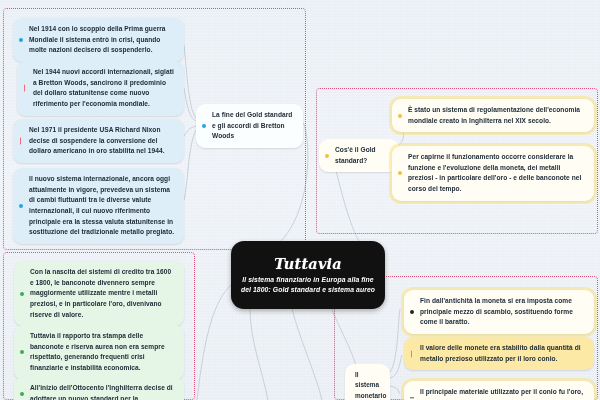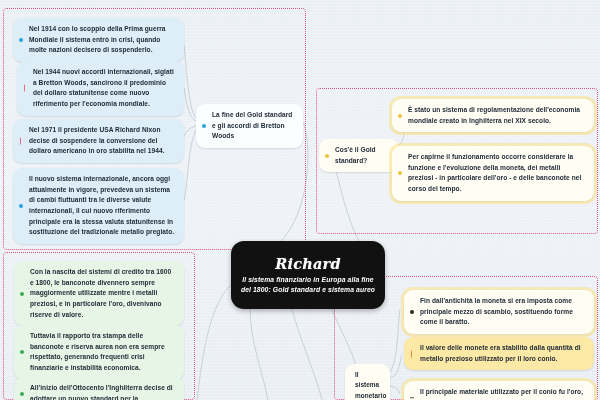--- a/index.html
+++ b/index.html
@@ -223,17 +223,17 @@
     <span class="dot"></span>
     <span>Tuttavia il rapporto tra stampa delle banconote e riserva aurea non era sempre rispettato, generando frequenti crisi finanziarie e instabilità economica.</span>
   </div>
 
   <div class="node n-green" style="left:14px; top:377px; width:170px;">
     <span class="dot"></span>
     <span>All'inizio dell'Ottocento l'Inghilterra decise di adottare un nuovo standard per la</span>
   </div>
 
   <div id="center">
-    <div id="logo">Richard</div>
+    <div id="logo">Tuttavia</div>
     <div id="center-sub">Il sistema finanziario in Europa alla fine del 1800: Gold standard e sistema aureo</div>
   </div>
 
 </div>
 
 </body></html>

